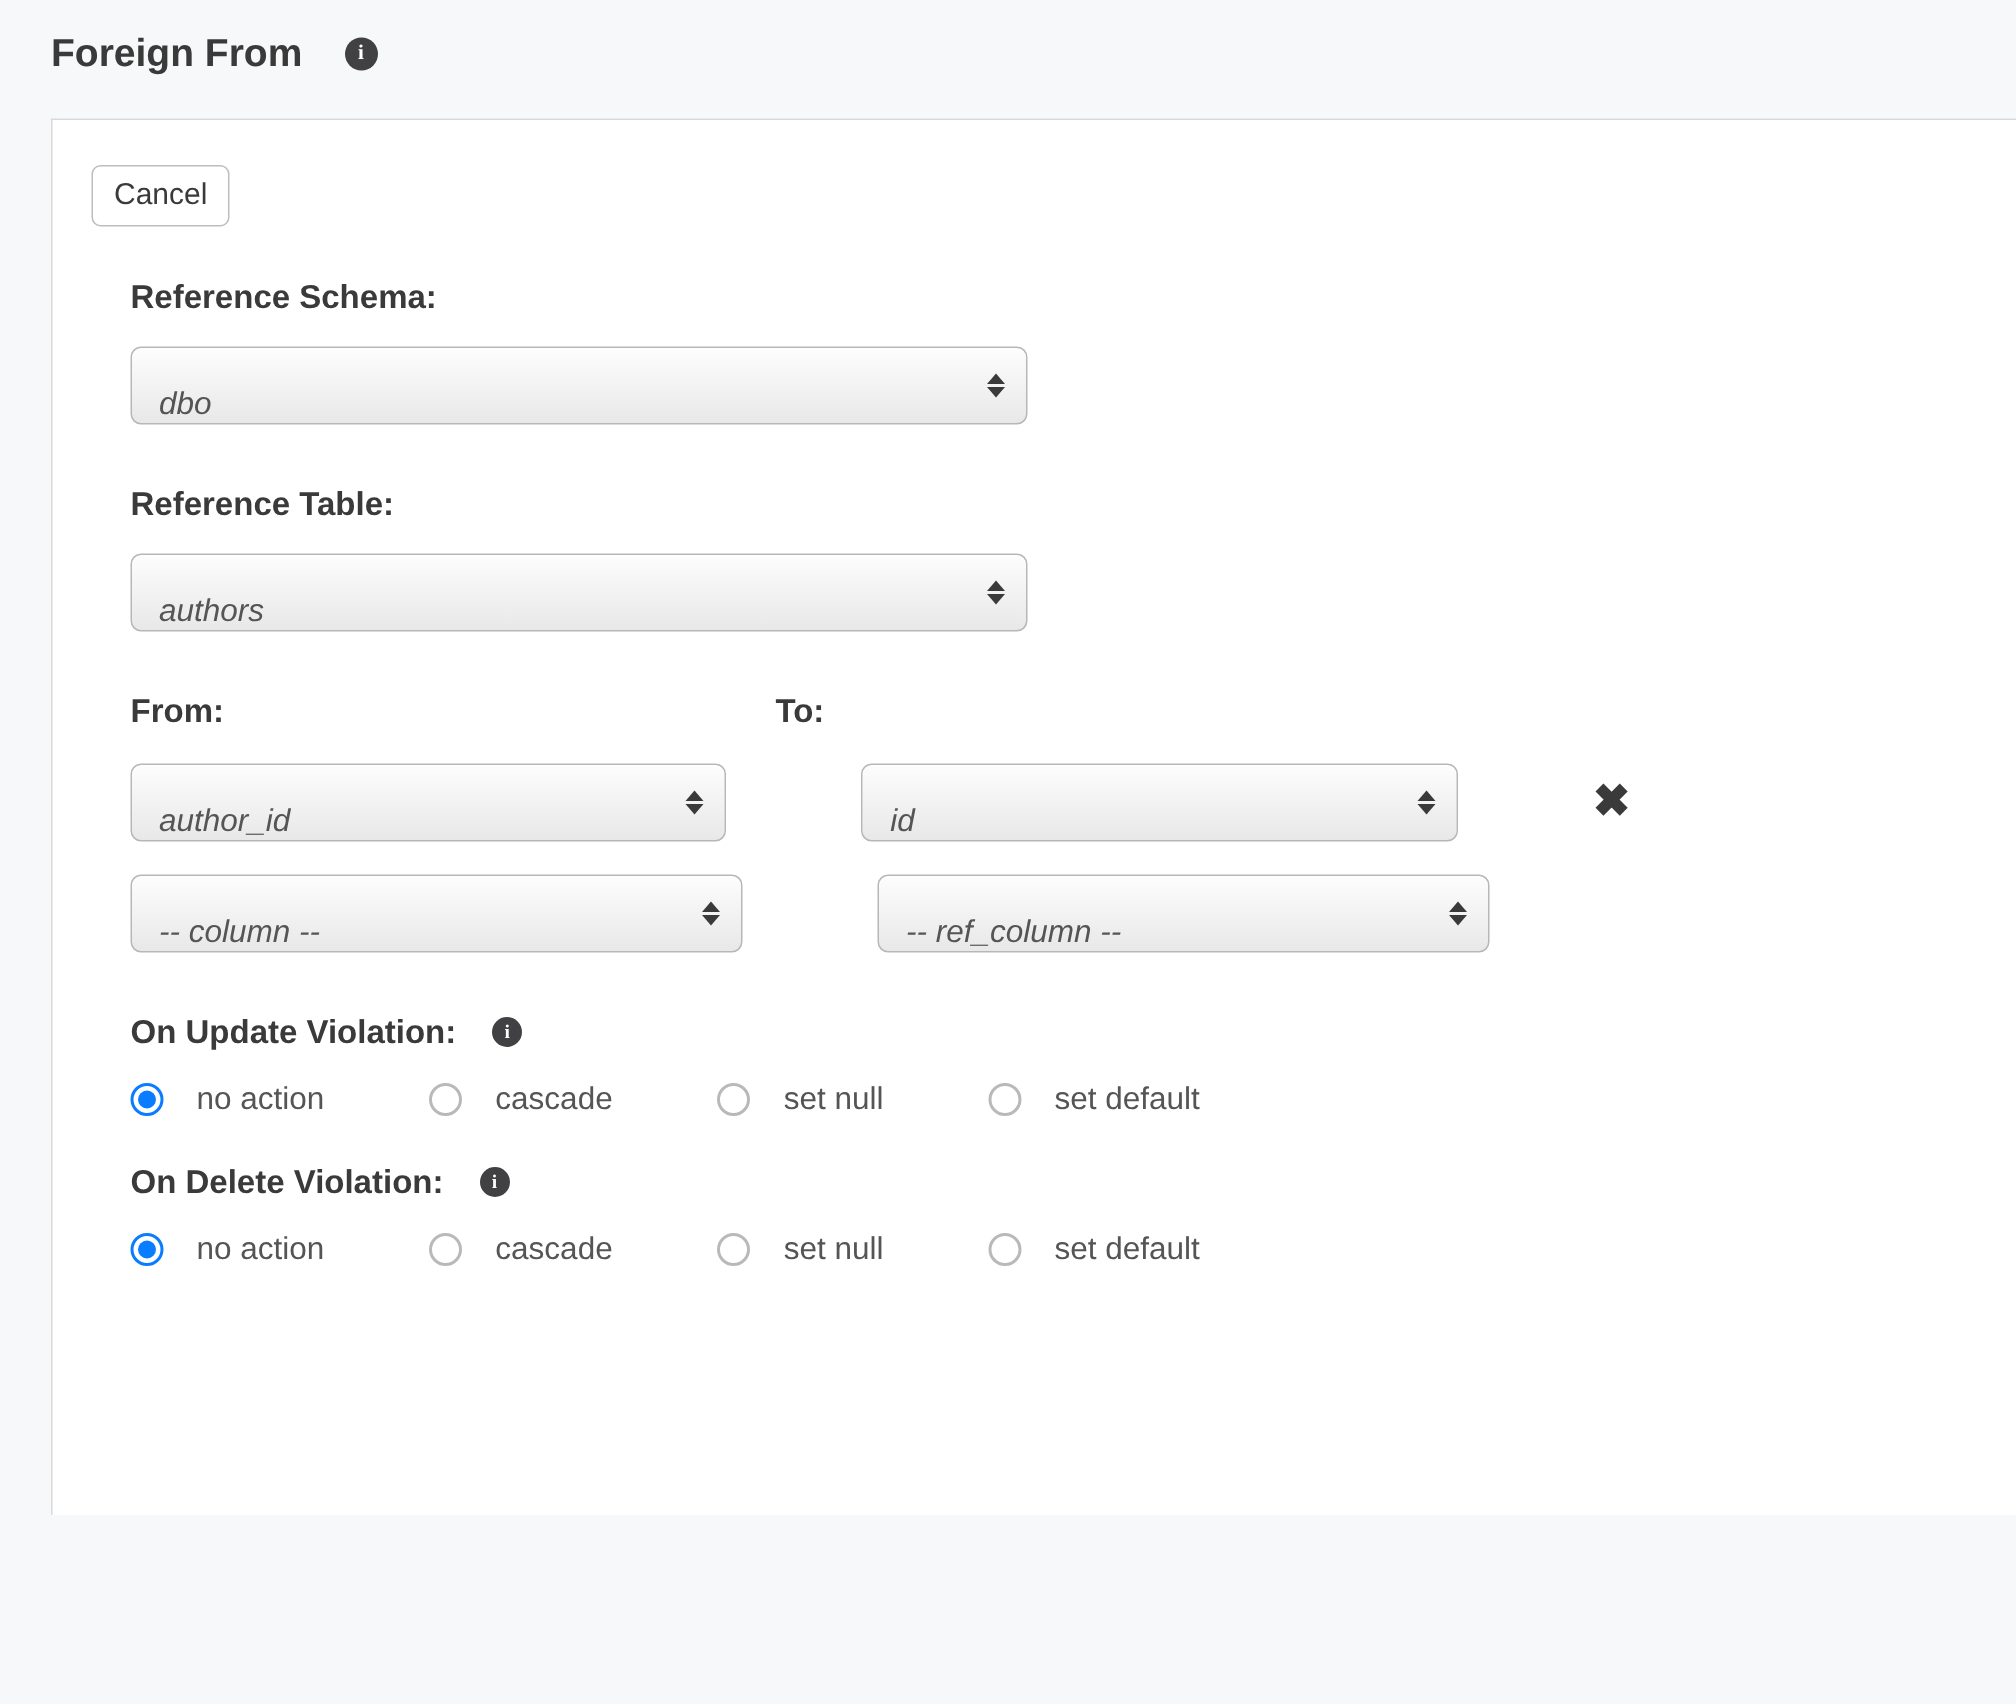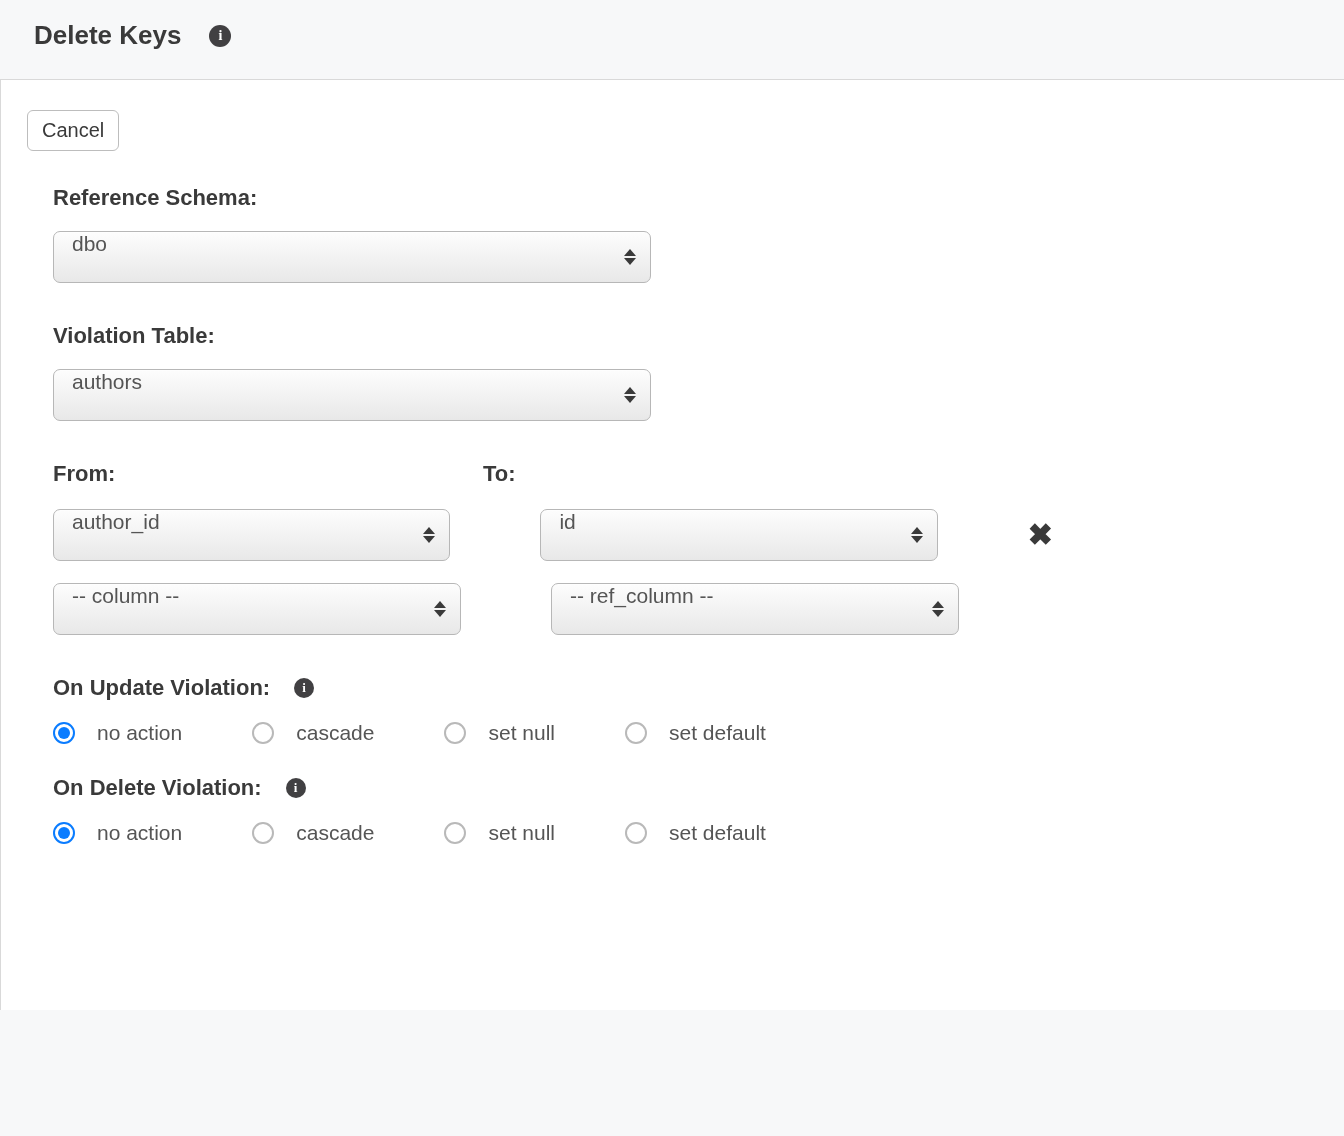--- a/index.html
+++ b/index.html
@@ -2,25 +2,25 @@
 <html><head>
 <meta charset="utf-8">
 <style>
   html,body{margin:0;padding:0;background:#f7f8f9;font-family:-apple-system,BlinkMacSystemFont,"Segoe UI","Helvetica Neue",Arial,sans-serif;color:#414042;}
   body{width:1344px;height:1136px;overflow:hidden;}
   .page{padding:20px 0 0 0;}
   .section-title{display:flex;align-items:center;gap:28px;padding:0 0 28px 34px;}
   .section-title h1{font-size:26px;font-weight:700;color:#3a3a3a;margin:0;}
   .info-badge{display:inline-flex;align-items:center;justify-content:center;width:22px;height:22px;border-radius:50%;background:#414042;color:#fff;font-weight:700;font-size:14px;font-family:Georgia,serif;}
   .info-badge.sm{width:20px;height:20px;font-size:13px;}
-  .panel{background:#fff;border:1px solid #d9d9d9;border-left:1px solid #d9d9d9;border-right:none;border-bottom:none;min-height:900px;padding:30px 0 0 26px;}
+  .panel{background:#fff;border:1px solid #d9d9d9;border-left:1px solid #d9d9d9;margin-left:34px;border-right:none;border-bottom:none;min-height:900px;padding:30px 0 0 26px;}
   .cancel-btn{font-size:20px;color:#3a3a3a;background:#fff;border:1px solid #bdbdbd;border-radius:6px;padding:8px 14px;cursor:pointer;}
   .form{padding:34px 0 0 26px;max-width:1000px;}
   .field-label{font-size:22px;font-weight:700;color:#3a3a3a;margin:0 0 20px 0;display:flex;align-items:center;gap:24px;}
-  .select{position:relative;border:1px solid #b7b7b7;border-radius:7px;background:linear-gradient(#fdfdfd,#e8e8e8);height:50px;display:flex;align-items:flex-start;padding:0 48px 0 18px;font-size:21px;color:#555;box-shadow:inset 0 1px 0 rgba(255,255,255,.6);cursor:pointer;}
+  .select{position:relative;border:1px solid #b7b7b7;border-radius:7px;background:linear-gradient(#fdfdfd,#e8e8e8);height:50px;display:flex;align-items:flex-end;padding:0 48px 0 18px;font-size:21px;color:#555;box-shadow:inset 0 1px 0 rgba(255,255,255,.6);cursor:pointer;font-style:italic;}
   .select .chevrons{position:absolute;right:14px;top:50%;transform:translateY(-50%);display:flex;flex-direction:column;line-height:0;gap:2px;}
   .select .chevrons span{display:block;width:0;height:0;border-left:6px solid transparent;border-right:6px solid transparent;}
   .select .chevrons .up{border-bottom:7px solid #3a3a3a;}
   .select .chevrons .down{border-top:7px solid #3a3a3a;}
   .w-lg{width:530px;}
   .w-sm{width:340px;padding-left:18px;}
   .row{display:flex;gap:90px;align-items:center;}
   .map-row{display:flex;align-items:center;gap:90px;}
   .remove-x{font-size:30px;font-weight:900;color:#3a3a3a;cursor:pointer;line-height:1;user-select:none;}
   .vspace{height:40px;}
@@ -29,41 +29,41 @@
   .radio{display:flex;align-items:center;gap:22px;font-size:21px;color:#555;cursor:pointer;}
   .radio .dot{width:22px;height:22px;border-radius:50%;border:2px solid #b9b9b9;display:inline-flex;align-items:center;justify-content:center;box-sizing:border-box;}
   .radio .dot.selected{border-color:#0a7cff;}
   .radio .dot.selected::after{content:"";width:12px;height:12px;border-radius:50%;background:#0a7cff;}
 </style>
 </head>
 <body>
 
 <div class="page">
   <div class="section-title">
-    <h1>Delete Keys</h1>
+    <h1>Foreign From</h1>
     <span class="info-badge">i</span>
   </div>
 
   <div class="panel">
     <button class="cancel-btn">Cancel</button>
 
     <div class="form">
 
       <p class="field-label">Reference Schema:</p>
       <div class="select w-lg">
         <span>dbo</span>
         <span class="chevrons">
             <span class="up"></span>
             <span class="down"></span>
           </span>
       </div>
 
       <div class="vspace"></div>
 
-      <p class="field-label">Violation Table:</p>
+      <p class="field-label">Reference Table:</p>
       <div class="select w-lg">
         <span>authors</span>
         <span class="chevrons">
             <span class="up"></span>
             <span class="down"></span>
           </span>
       </div>
 
       <div class="vspace"></div>
 

